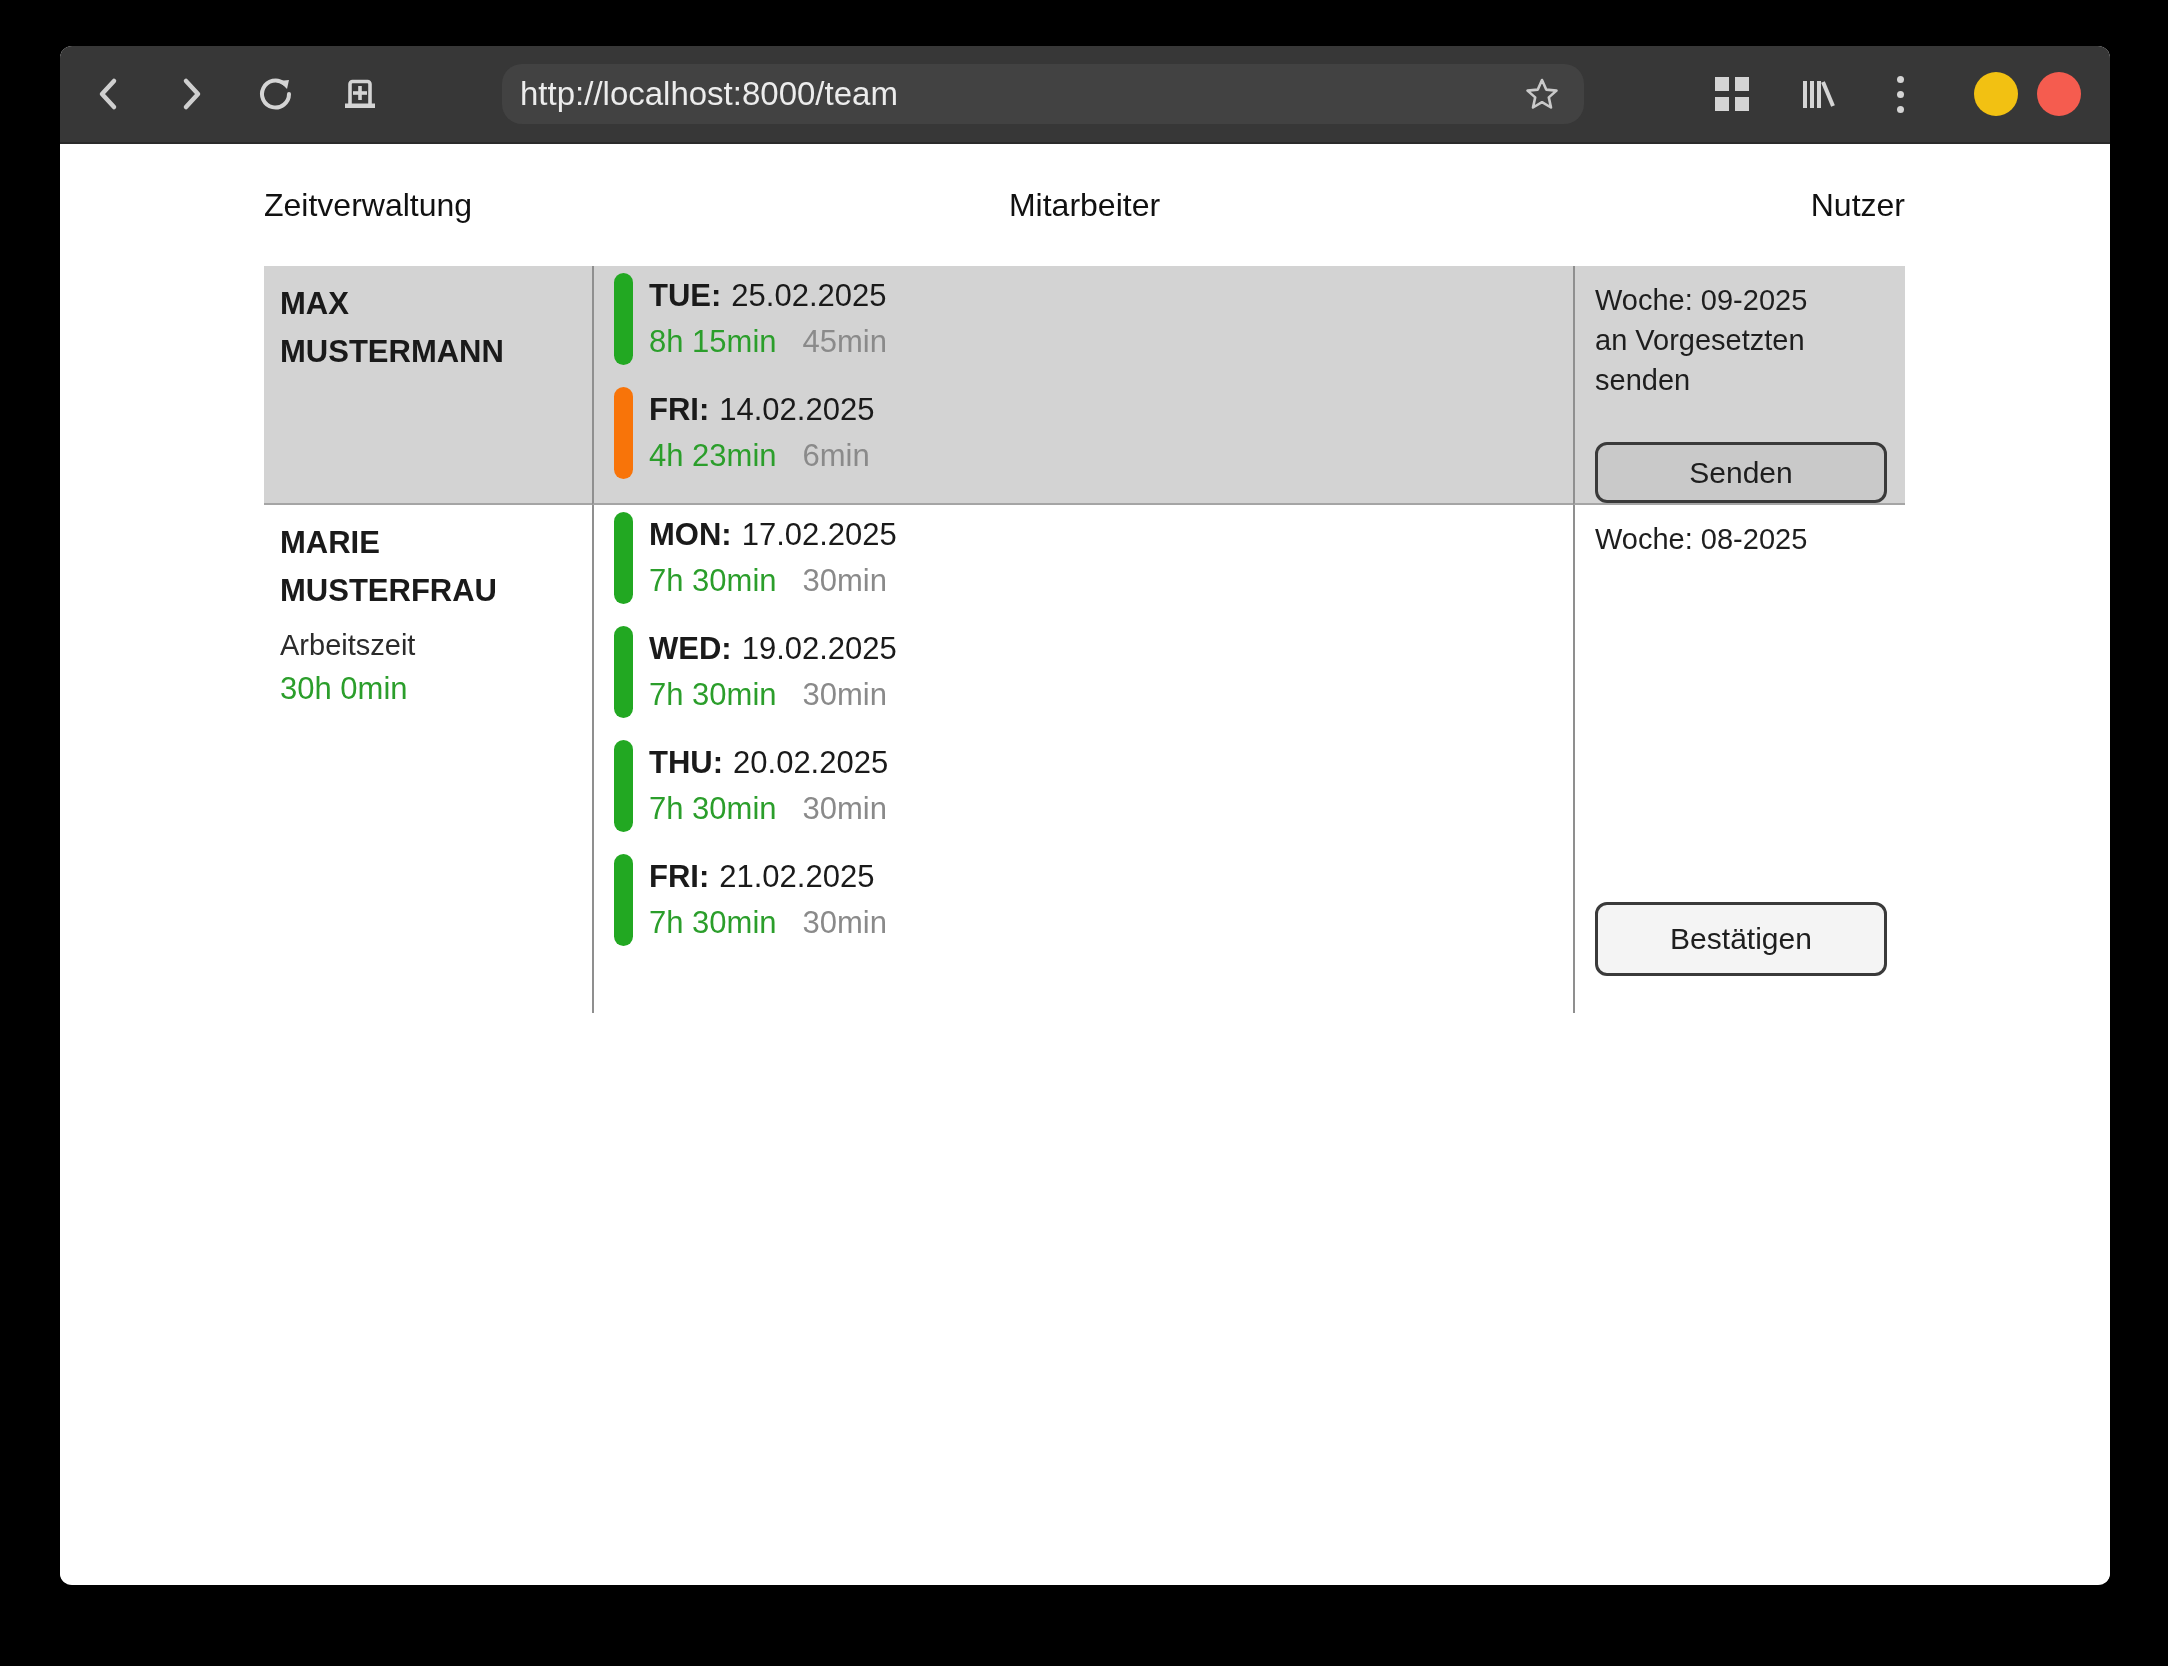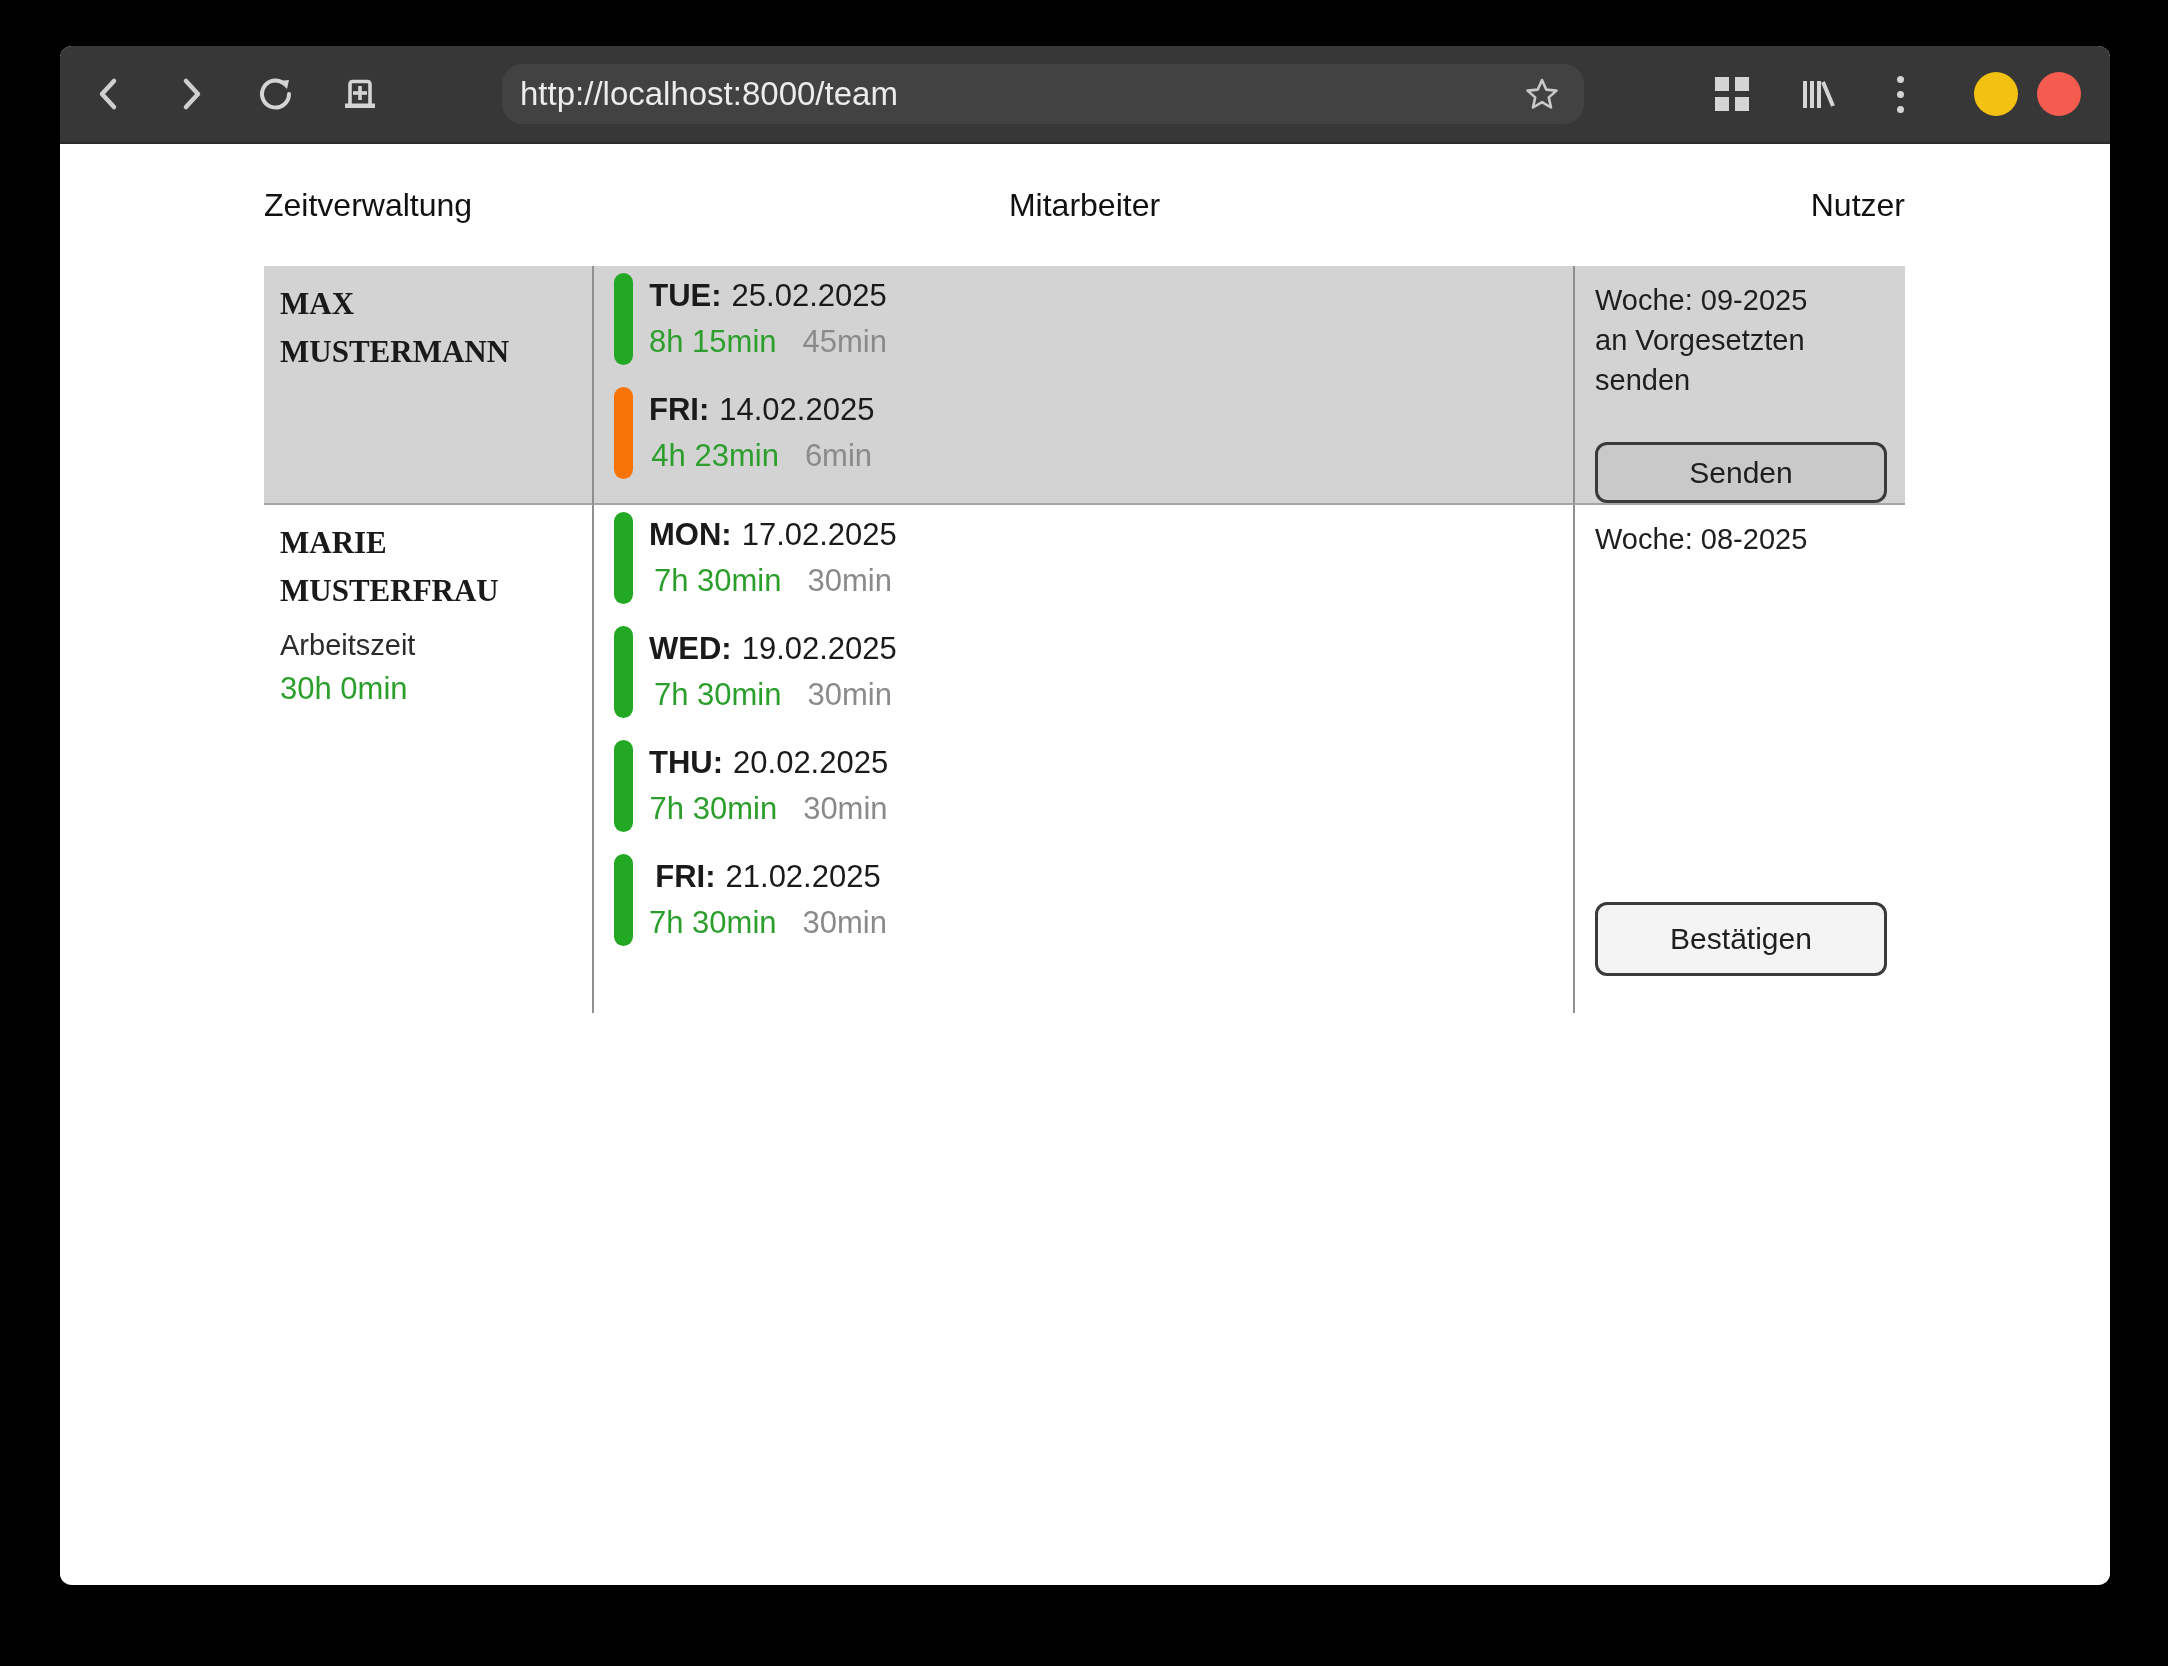--- a/index.html
+++ b/index.html
@@ -65,29 +65,29 @@
   .nav-left{margin-right:auto;}
   .nav-center{position:absolute;left:50%;transform:translateX(-50%);}
   .nav-right{margin-left:auto;}
   .nav-row a{cursor:pointer;}
   
   .team-table{display:grid;grid-template-columns:328px 981px 332px;grid-template-rows:239px 508px;}
   .cell{min-height:0;}
   .r1{background:var(--row-bg);border-bottom:2px solid var(--row-border);}
   .col2,.col3{border-left:2px solid var(--divider);}
   .name-cell{padding:14px 10px 0 16px;}
-  .member-name{font-size:31px;font-weight:bold;color:var(--page-text);line-height:48px;font-family:Liberation Serif, serif;}
+  .member-name{font-size:31px;font-weight:bold;color:var(--page-text);line-height:48px;}
   .meta-label{font-size:29px;color:#2b2b2b;line-height:44px;margin-top:8px;}
   .meta-value{font-size:31px;color:var(--green-text);line-height:44px;}
   .entries-cell{padding:7px 0 0 20px;display:flex;flex-direction:column;gap:22px;}
   .entry{display:flex;gap:16px;}
   .entry-bar{width:19px;border-radius:10px;flex:none;}
   .entry-bar[data-color="green"]{background:var(--green);}
   .entry-bar[data-color="orange"]{background:var(--orange);}
-  .entry-text{font-size:31px;line-height:46px;text-align:center;}
+  .entry-text{font-size:31px;line-height:46px;}
   .entry-line1{color:var(--page-text);}
   .entry-day{font-weight:bold;margin-right:10px;}
   .entry-line2 .work{color:var(--green-text);margin-right:26px;}
   .entry-line2 .pause{color:var(--muted-text);}
   .week-cell{padding:14px 18px 0 20px;display:flex;flex-direction:column;font-size:29px;color:#1e1e1e;line-height:40px;}
   .week-cell.bottom-btn{padding-bottom:37px;}
   .week-lines{white-space:nowrap;}
   .action-btn{
     width:100%;height:74px;margin-top:42px;
     background:rgba(0,0,0,0.045);

